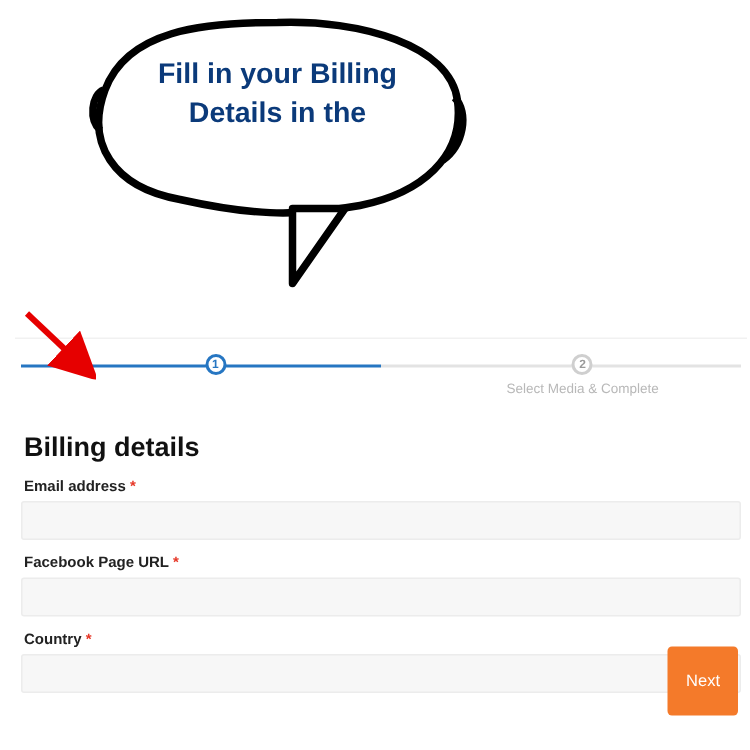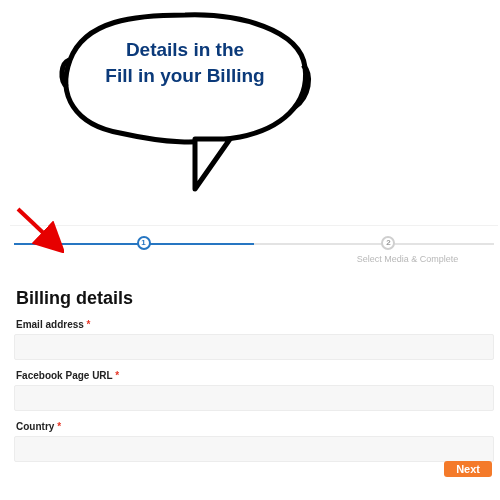--- a/index.html
+++ b/index.html
@@ -84,21 +84,21 @@
   .step-node.two {
     left: calc(78% - 7px);
     border-color: #cfcfcf;
     color: #9a9a9a;
   }
   .step-caption {
     position: absolute;
     top: 14px;
     font-size: 9px;
     color: #b8b8b8;
-    text-align: right;
+    text-align: center;
     width: 140px;
     left: calc(78% - 70px);
   }
 
   .section-title {
     font-size: 18px;
     font-weight: 700;
     margin: 20px 0 4px 2px;
     color: #111;
   }
@@ -135,22 +135,22 @@
   }
   .next-btn {
     position: absolute;
     right: 6px;
     bottom: 3px;
     background: #f47a2a;
     color: #fff;
     border: none;
     border-radius: 3px;
     font-size: 11px;
-    padding: 2px 12px;
-    font-weight: 700;
+    padding: 17px 12px;
+    font-weight: 400;
     cursor: pointer;
   }
 </style>
 </head>
 <body>
 
 <div class="bubble-wrap">
   <svg viewBox="0 0 280 195">
     <path d="M140 10
              C 90 10, 40 15, 25 55
@@ -158,22 +158,22 @@
              C 120 138, 150 140, 195 132
              C 235 124, 265 100, 260 62
              C 255 25, 195 8, 140 10 Z" fill="#ffffff" stroke="#000" stroke-width="5"></path>
 
     <path d="M150 134 L150 184 L185 134 Z" fill="#ffffff" stroke="#000" stroke-width="5" stroke-linejoin="round"></path>
 
     <path d="M24 55 C 16 58, 14 75, 22 82" fill="none" stroke="#000" stroke-width="5"></path>
     <path d="M258 60 C 268 70, 264 92, 250 102" fill="none" stroke="#000" stroke-width="5"></path>
   </svg>
   <div class="bubble-text">
+    <div>Fill in your Billing</div>
     <div>Details in the</div>
-    <div>Fill in your Billing</div>
   </div>
 </div>
 
 <svg class="arrow" viewBox="0 0 52 50">
   <defs>
     <marker id="ah" markerWidth="8" markerHeight="8" refX="4" refY="4" orient="auto">
       <path d="M0,0 L8,4 L0,8 Z" fill="#e60000"></path>
     </marker>
   </defs>
   <line x1="6" y1="6" x2="42" y2="40" stroke="#e60000" stroke-width="4" marker-end="url(#ah)"></line>

